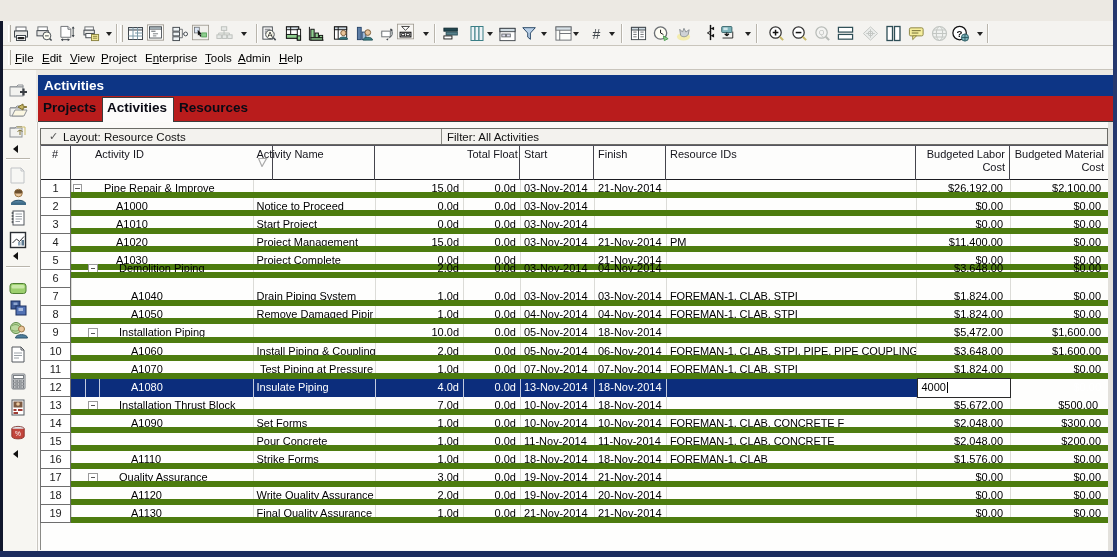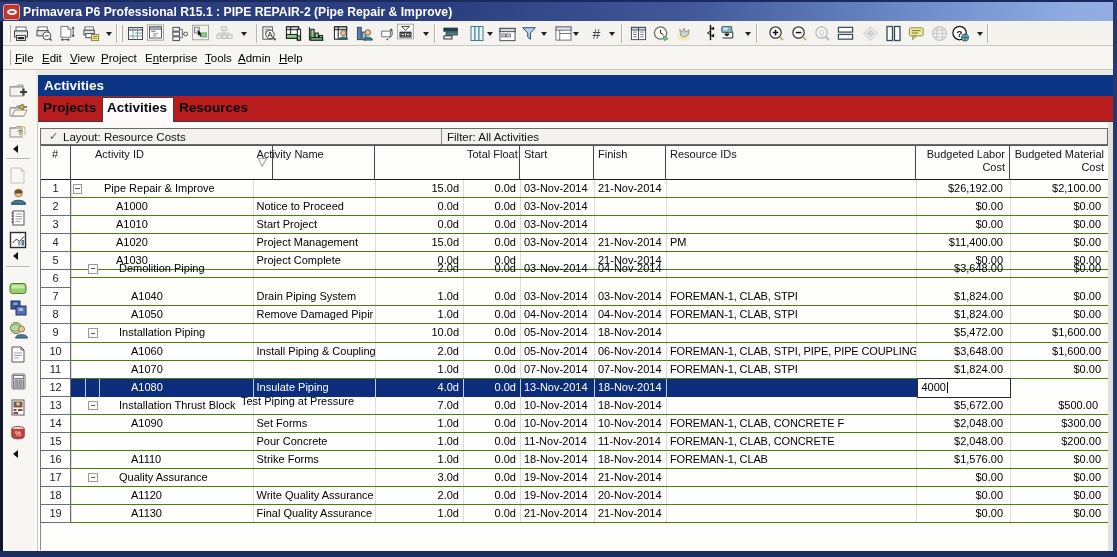--- a/index.html
+++ b/index.html
@@ -60,42 +60,36 @@
 #thead { position:absolute; left:40px; top:145px; width:1068px; height:35px; background:#fdfdfc; border-top:1px solid #55555f; border-bottom:1.5px solid #1c1c22; }
 .hcell { position:absolute; top:0; height:33.5px; font-size:11px; color:#15151c; border-right:1px solid #44444c; }
 .hlab { position:absolute; left:4px; top:2px; white-space:nowrap; }
 .hlabr { position:absolute; right:4px; top:2px; text-align:right; white-space:nowrap; line-height:13px; }
 
 
 #tbody { position:absolute; left:0px; top:0px; }
 .vline { position:absolute; width:1px; background:#dcdcd8; }
 .numcell { position:absolute; left:40px; width:31px; background:#fff; border:1px solid #6e6e6e; border-top:none;
   font-size:11px; color:#222; text-align:center; line-height:17px; }
-.bodyrow { position:absolute; left:71px; width:1037px; background:transparent; border-bottom:1px solid #4d7c0f; font-size:11px; color:#000; }
+.bodyrow { position:absolute; left:71px; width:1037px; background:transparent; border-bottom:6px solid #4d7c0f; font-size:11px; color:#000; }
 .selrow { position:absolute; left:71px; width:926px; background:#0c2d7c; font-size:11px; color:#fff; z-index:3; }
 .cell { position:absolute; top:0; height:100%; line-height:17.5px; white-space:nowrap; overflow:hidden; }
 .exp { position:absolute; top:4px; width:9.5px; height:9.5px; border:1px solid #9a9a9a; background:#fff; }
 .expm { position:absolute; left:1.5px; top:3.2px; width:4.5px; height:1px; background:#555; }
 .selsep { position:absolute; top:0; width:1px; height:100%; background:rgba(255,255,255,.75); }
 .editbox { position:absolute; left:845.5px; top:-0.5px; width:94px; height:19.5px; background:#fff; border:1px solid #2a2a2a;
   color:#000; font-size:11px; line-height:17px; padding-left:4px; z-index:4; }
 .caret { display:inline-block; width:1px; height:11px; background:#000; vertical-align:-2px; margin-left:1px; }
 #belowtable { position:absolute; left:40px; top:523.14px; width:1068px; height:26.86px; background:#fefefd; }
 #tablebg { position:absolute; left:40px; top:180px; width:1068px; height:343.14px; background:#fefefd; }
 #contentbg { position:absolute; left:36px; top:122px; width:1072px; height:431px; background:#fbfaf8; }
 </style></head>
 <body>
 <div id="win">
   <div id="contentbg"></div>
-  <div id="titlebar">
-    <div id="orcl">
-        <div class="ring"></div>
-      </div>
-    <div id="title">Primavera P6 Professional R15.1 : PIPE REPAIR-2 (Pipe Repair &amp; Improve)</div>
-  </div>
   <div id="toolbar">
       <div class="grip" style="left:5px;"></div>
       <svg class="ticon" style="left:10px;top:4px;" width="17" height="17" viewBox="0 0 17 17">
         <rect x="3" y="2" width="10" height="4" fill="#fff" stroke="#6b6f73"></rect>
         <rect x="1.5" y="6" width="13" height="6" fill="#e8e8e6" stroke="#41474d"></rect>
         <rect x="3.5" y="10.5" width="9" height="5" fill="#fff" stroke="#41474d"></rect>
         <rect x="4.5" y="12" width="7" height="2.2" rx="1" fill="#222"></rect>
       </svg>
       <svg class="ticon" style="left:33px;top:4px;" width="18" height="17" viewBox="0 0 18 17">
         <rect x="2" y="1.5" width="10" height="4" fill="#fff" stroke="#6b6f73"></rect>
@@ -661,21 +655,21 @@
 <div class="cell" style="left:523.00px;width:72.00px;padding-left:4px;">06-Nov-2014</div>
 <div class="cell" style="left:595.00px;width:250.00px;padding-left:4px;letter-spacing:-0.12px;">FOREMAN-1, CLAB, STPI, PIPE, PIPE COUPLING</div>
 <div class="cell" style="left:845.00px;width:94.00px;text-align:right;padding-right:7px;">$3,648.00</div>
 <div class="cell" style="left:939.00px;width:98.00px;text-align:right;padding-right:7px;">$1,600.00</div>
 </div>
 <div class="numcell" style="top:360.60px;height:18.06px;">11</div>
 <div class="bodyrow" style="top:360.60px;height:18.06px;">
 <div class="cell" style="left:0;width:181.5px;">
           <span style="position:absolute;left:60.0px;top:0;white-space:nowrap;">A1070</span>
         </div>
-<div class="cell" style="left:166px;width:122.50px;padding-left:4px;margin-top:32px;">Test Piping at Pressure</div>
+<div class="cell" style="left:185px;width:122.50px;padding-left:4px;">Test Piping at Pressure</div>
 <div class="cell" style="left:304.00px;width:88.00px;text-align:right;padding-right:4px;">1.0d</div>
 <div class="cell" style="left:392.00px;width:57.00px;text-align:right;padding-right:4px;">0.0d</div>
 <div class="cell" style="left:449.00px;width:74.00px;padding-left:4px;">07-Nov-2014</div>
 <div class="cell" style="left:523.00px;width:72.00px;padding-left:4px;">07-Nov-2014</div>
 <div class="cell" style="left:595.00px;width:250.00px;padding-left:4px;letter-spacing:-0.12px;">FOREMAN-1, CLAB, STPI</div>
 <div class="cell" style="left:845.00px;width:94.00px;text-align:right;padding-right:7px;">$1,824.00</div>
 <div class="cell" style="left:939.00px;width:98.00px;text-align:right;padding-right:7px;">$0.00</div>
 </div>
 <div class="numcell" style="top:378.66px;height:18.06px;">12</div>
 <div class="selrow" style="top:378.66px;height:18.06px;">

